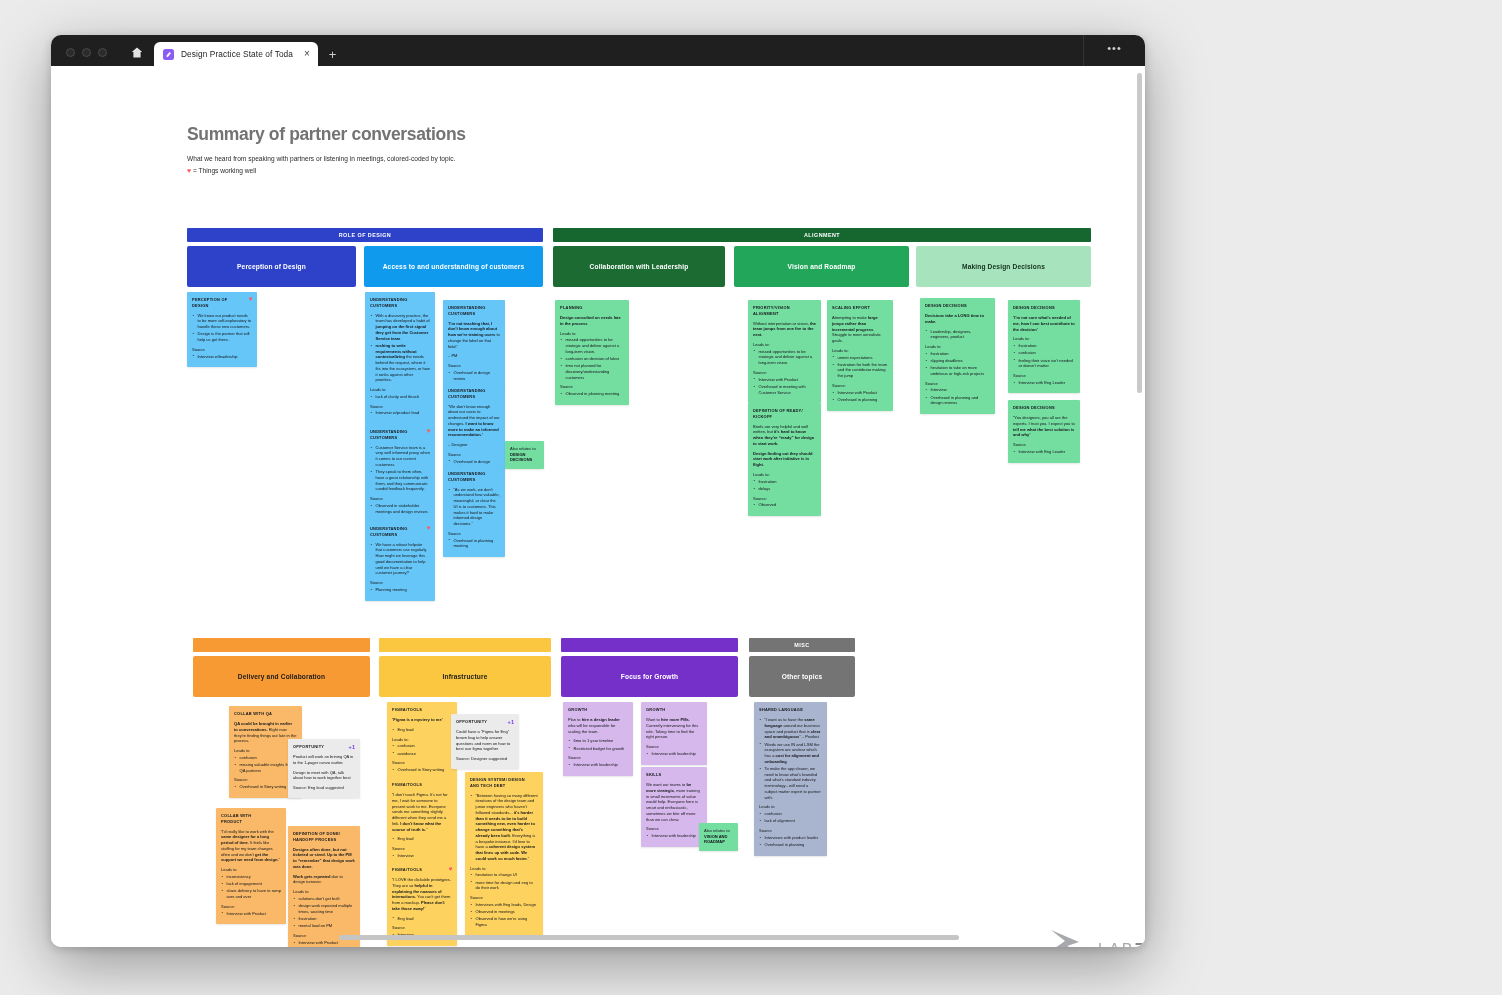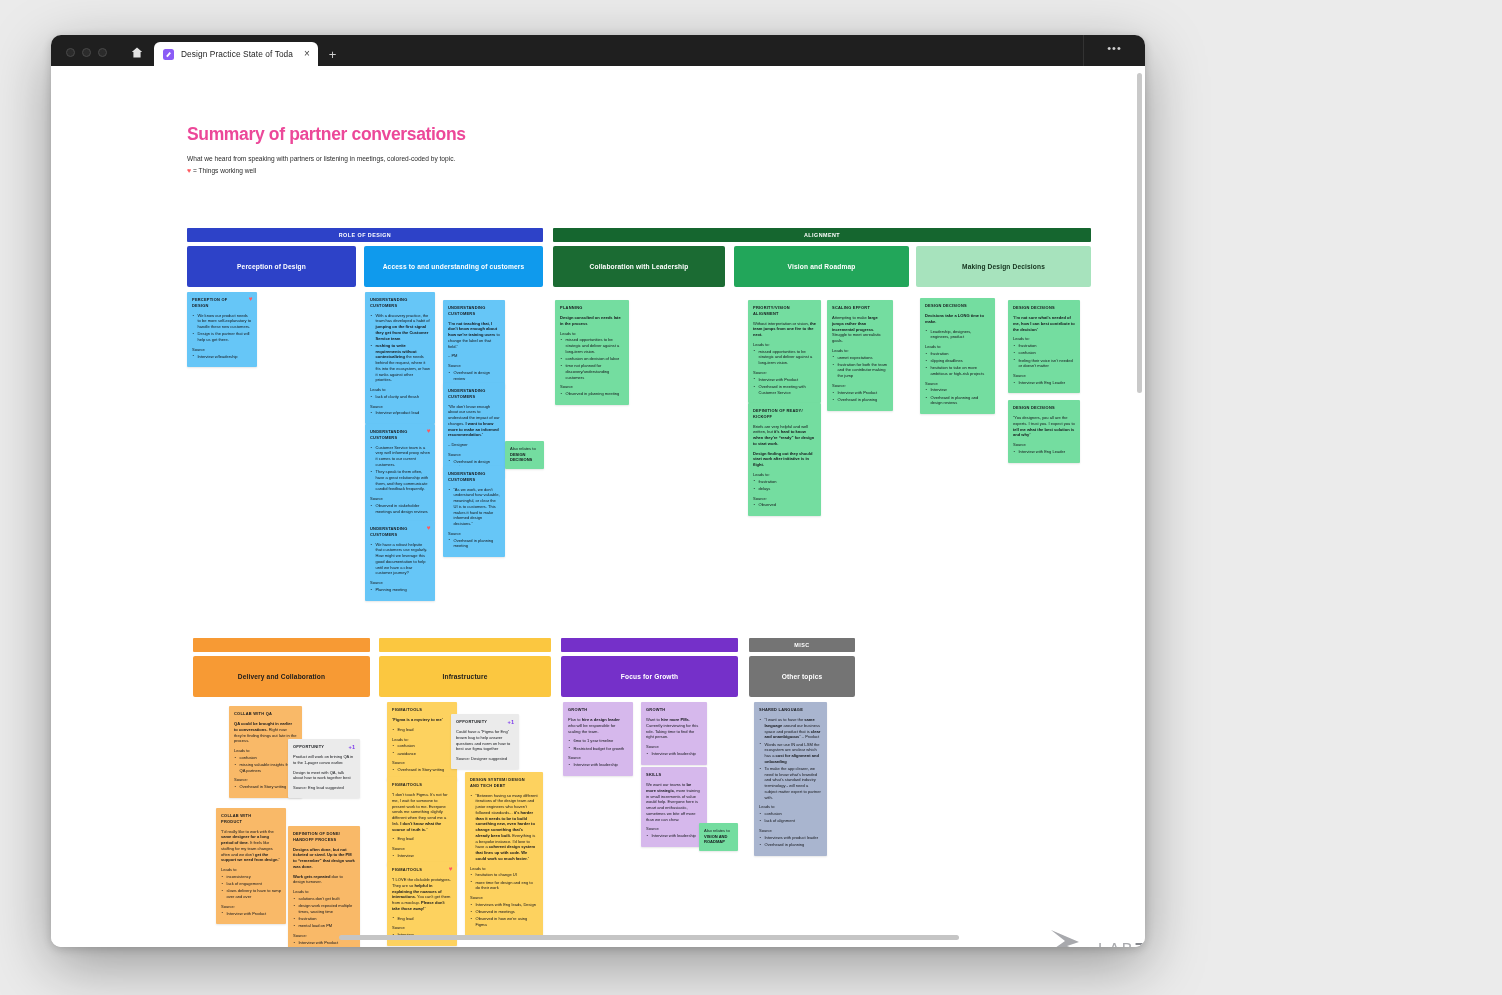--- a/index.html
+++ b/index.html
@@ -60,21 +60,21 @@
   }
   .hscroll {
     position:absolute; left:288px; bottom:7px; width:620px; height:5px;
     background:#c5c5c5; border-radius:3px;
   }
 
   .canvas { position:absolute; left:0; top:0; width:1094px; height:881px; }
 
   h1.title {
     position:absolute; left:136px; top:58px;
-    font-size:17.5px; font-weight:bold; color:#ec4899; letter-spacing:-.35px;
+    font-size:17.5px; font-weight:bold; color:#737373; letter-spacing:-.35px;
   }
   .subtitle {
     position:absolute; left:136px; top:88px;
     font-size:6.6px; color:#2b2b2b; line-height:1.62;
   }
   .subtitle .heart { color:#ff5a5f; font-size:7px; }
 
   
   .band {
     position:absolute; height:14px; border-radius:1px;

